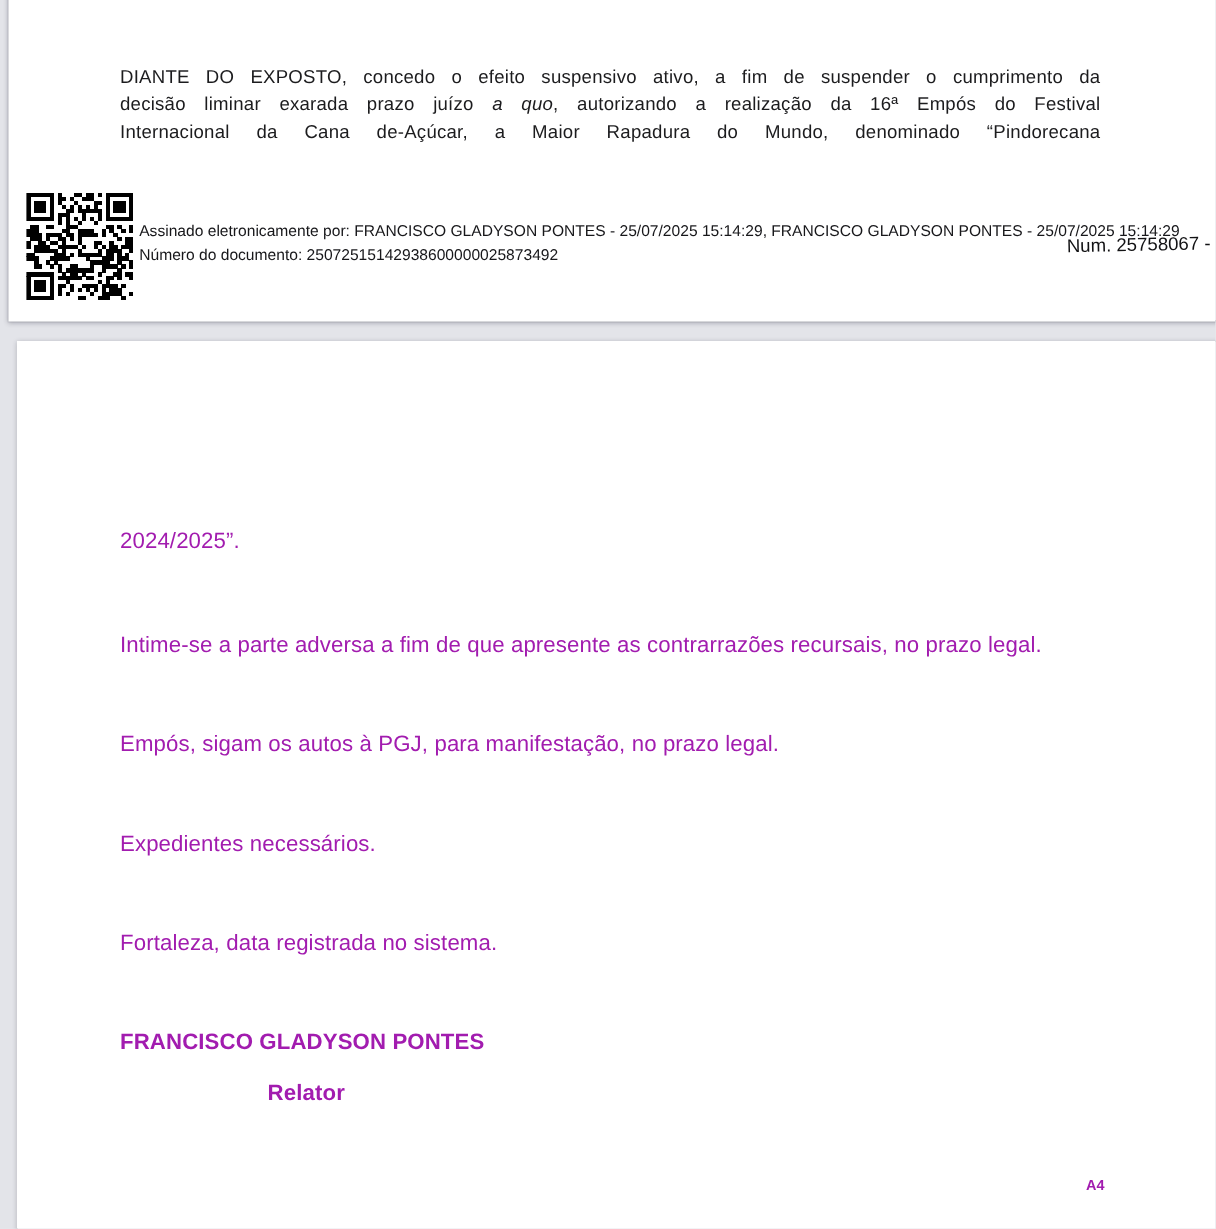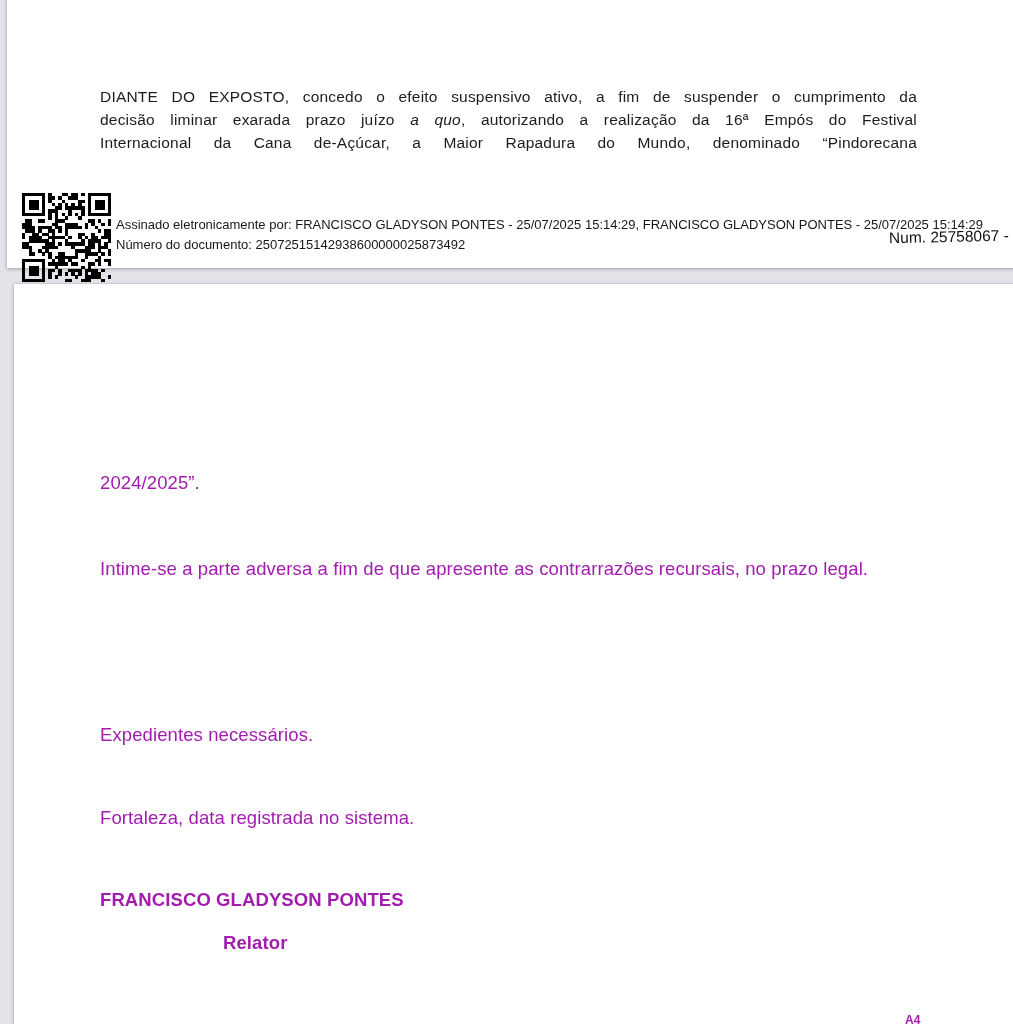--- a/index.html
+++ b/index.html
@@ -17,21 +17,21 @@
     background: #e3e4e9;
   }
   .page {
     position: absolute;
     background: #ffffff;
     box-shadow: 0 1px 4px rgba(40,45,60,.32), 0 0 1px rgba(40,45,60,.25);
   }
   .page1 { left: 7px;  top: -40px; width: 1056px; height: 308px; }
   .page2 { left: 14px; top: 284px; width: 1049px; height: 790px; }
 
-  .content { position: absolute; inset: 0; margin-top: 32px; }
+  .content { position: absolute; inset: 0; }
 
   
   .para {
     position: absolute;
     left: 100px; top: 53px; width: 817px;
     font-size: 15.5px; line-height: 23px;
     letter-spacing: .2px;
     color: #1c1c1e;
   }
   .jline {
@@ -457,20 +457,21 @@
 
     <div class="sig">
       <div>Assinado eletronicamente por: FRANCISCO GLADYSON PONTES - 25/07/2025 15:14:29, FRANCISCO GLADYSON PONTES - 25/07/2025 15:14:29</div>
       <div>Número do documento: 25072515142938600000025873492</div>
     </div>
 
     <div class="num">Num. 25758067 -</div>
 
     <div class="p2 l0">2024/2025”.</div>
     <div class="p2 l1">Intime-se a parte adversa a fim de que apresente as contrarrazões recursais, no prazo legal.</div>
+    <div class="p2 l2">Empós, sigam os autos à PGJ, para manifestação, no prazo legal.</div>
     <div class="p2 l3">Expedientes necessários.</div>
     <div class="p2 signer">FRANCISCO GLADYSON PONTES</div>
 
     <div class="p2 l4">Fortaleza, data registrada no sistema.</div>
     <div class="p2 role">Relator</div>
     <div class="p2 paper">A4</div>
 
   </div>
 </div>
 

